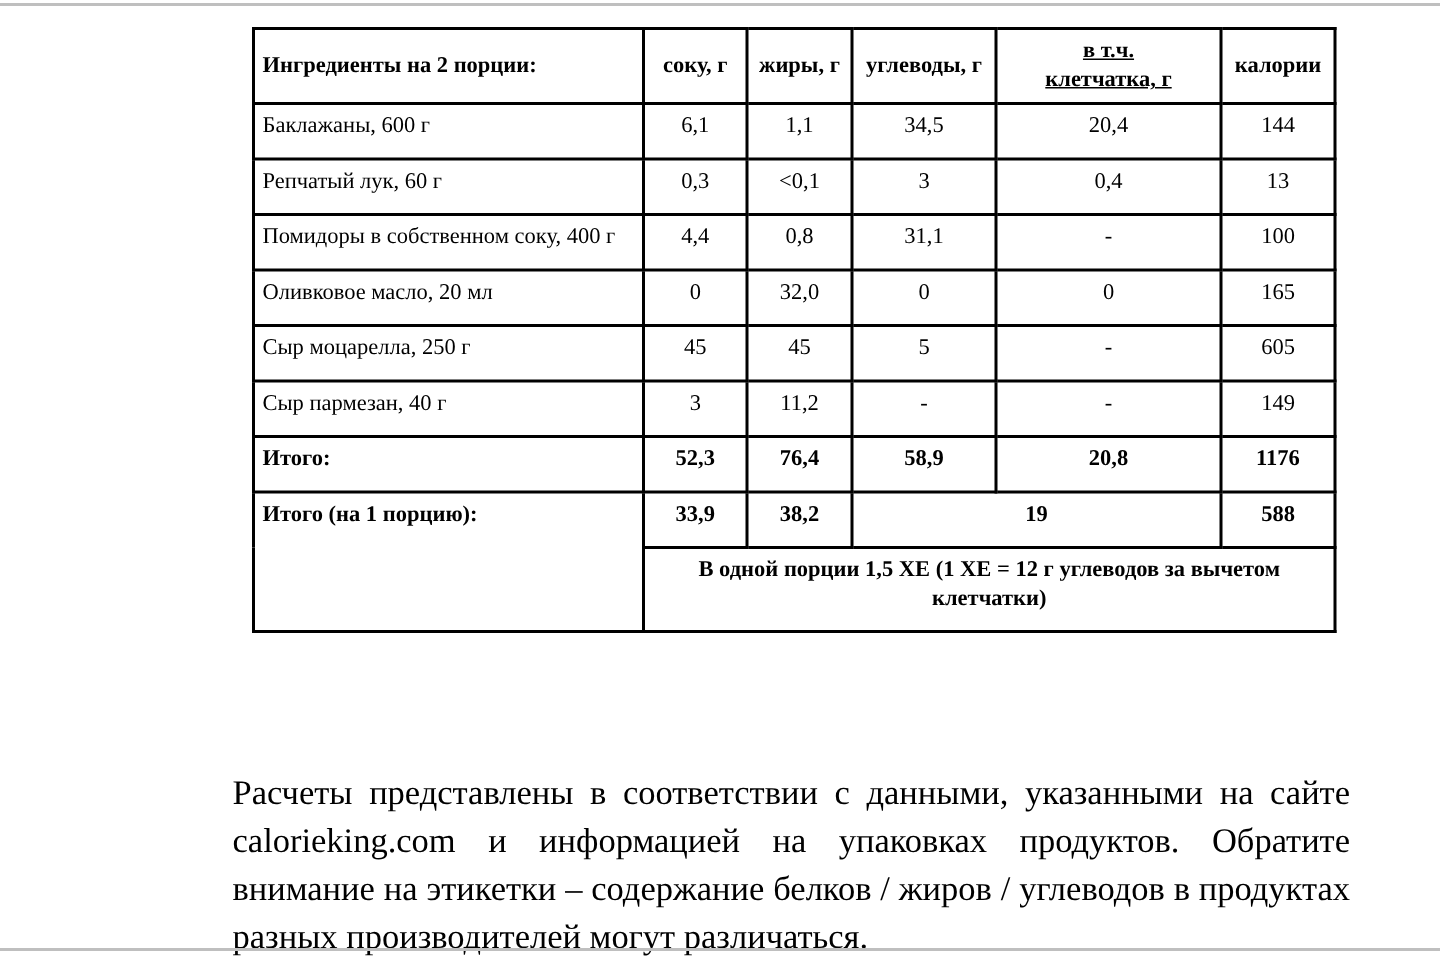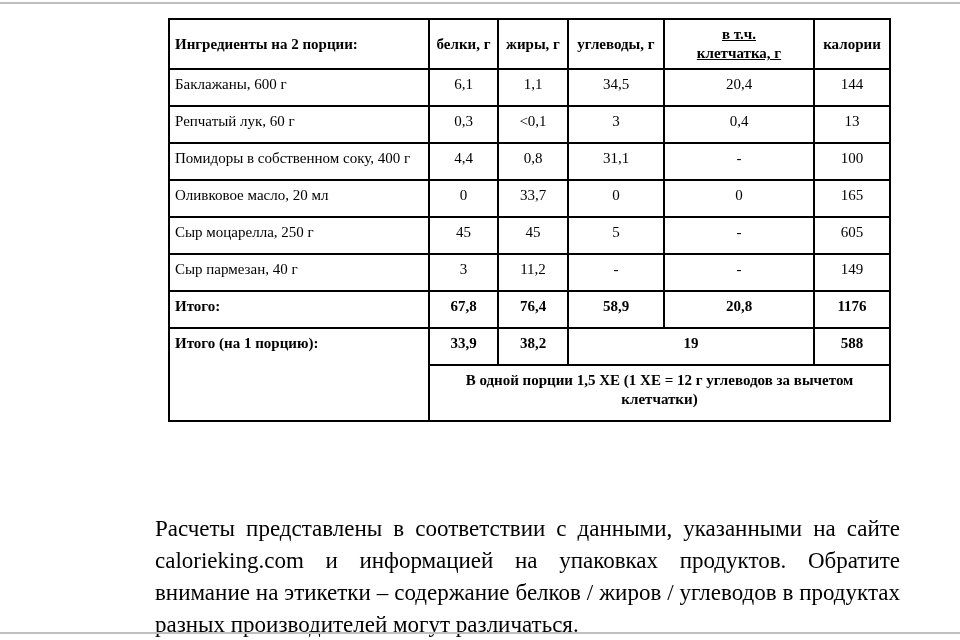--- a/index.html
+++ b/index.html
@@ -95,21 +95,21 @@
       <col style="width:260px">
       <col style="width:69px">
       <col style="width:70px">
       <col style="width:96px">
       <col style="width:150px">
       <col style="width:76px">
     </colgroup>
     <tbody>
         <tr class="header-row">
       <th class="name-col">Ингредиенты на 2 порции:</th>
-      <th>белки, г</th>
+      <th>соку, г</th>
       <th>жиры, г</th>
       <th>углеводы, г</th>
       <th class="fiber-head">в т.ч.
 клетчатка, г</th>
       <th>калории</th>
     </tr>
     <tr class="data-row">
       <td class="name-col">Баклажаны, 600 г</td>
       <td>6,1</td>
       <td>1,1</td>
@@ -129,21 +129,21 @@
       <td class="name-col">Помидоры в собственном соку, 400 г</td>
       <td>4,4</td>
       <td>0,8</td>
       <td>31,1</td>
       <td>-</td>
       <td>100</td>
     </tr>
     <tr class="data-row">
       <td class="name-col">Оливковое масло, 20 мл</td>
       <td>0</td>
-      <td>33,7</td>
+      <td>32,0</td>
       <td>0</td>
       <td>0</td>
       <td>165</td>
     </tr>
     <tr class="data-row">
       <td class="name-col">Сыр моцарелла, 250 г</td>
       <td>45</td>
       <td>45</td>
       <td>5</td>
       <td>-</td>
@@ -152,21 +152,21 @@
     <tr class="data-row">
       <td class="name-col">Сыр пармезан, 40 г</td>
       <td>3</td>
       <td>11,2</td>
       <td>-</td>
       <td>-</td>
       <td>149</td>
     </tr>
     <tr class="data-row">
       <td class="name-col bold">Итого:</td>
-      <td class="bold">67,8</td>
+      <td class="bold">52,3</td>
       <td class="bold">76,4</td>
       <td class="bold">58,9</td>
       <td class="bold">20,8</td>
       <td class="bold">1176</td>
     </tr>
     <tr class="data-row">
       <td class="name-col bold" rowspan="2">Итого (на 1 порцию):</td>
       <td class="bold">33,9</td>
       <td class="bold">38,2</td>
       <td class="bold" colspan="2">19</td>

